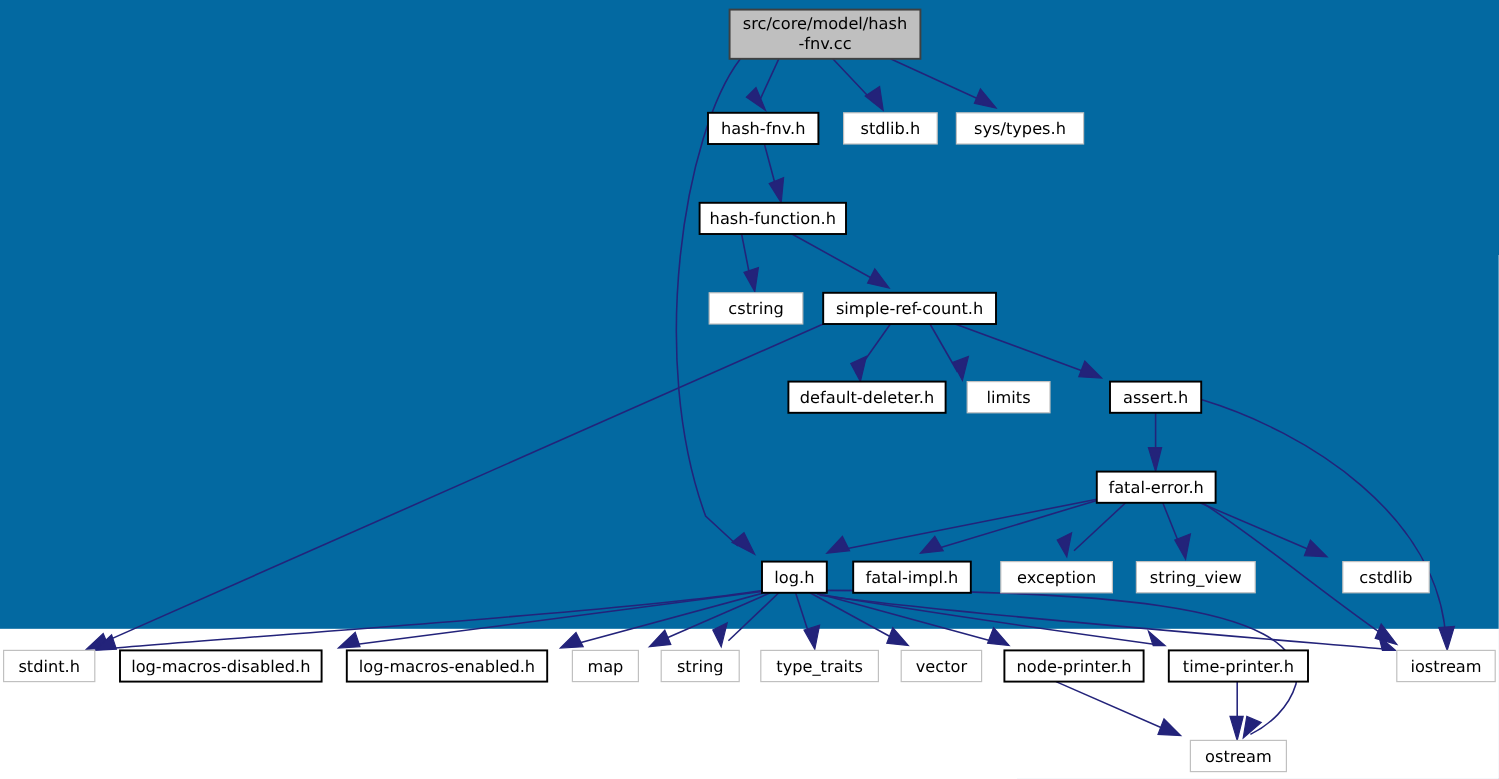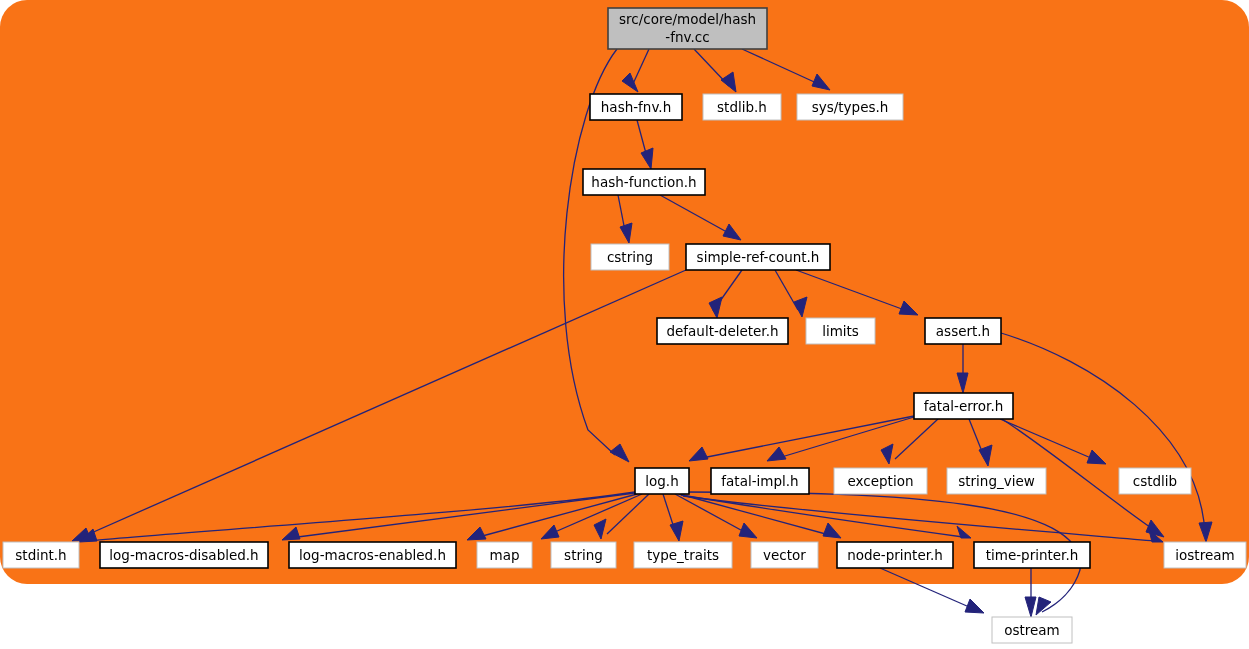--- a/index.html
+++ b/index.html
@@ -1,21 +1,21 @@
 <!DOCTYPE html>
 <html><head>
 <meta charset="utf-8">
 <title>Include dependency graph</title>
 <style>
   html,body{margin:0;padding:0;background:#ffffff;}
   body{
     font-family:"DejaVu Sans","Liberation Sans",sans-serif;
     width:1249px;height:649px;overflow:hidden;
   }
-  #graph-root{position:relative;width:1249px;height:584px;background:#f97316;border-radius:27px;}
+  #graph-root{position:relative;width:1249px;height:524px;background:#0369a1;}
   svg#depgraph{display:block;width:1249px;height:649px;}
   .node-label{
     font-family:"DejaVu Sans","Liberation Sans",sans-serif;
     font-size:13.5px;
     fill:#000000;
     text-anchor:middle;
     dominant-baseline:middle;
     pointer-events:none;
     white-space:pre;
   }

